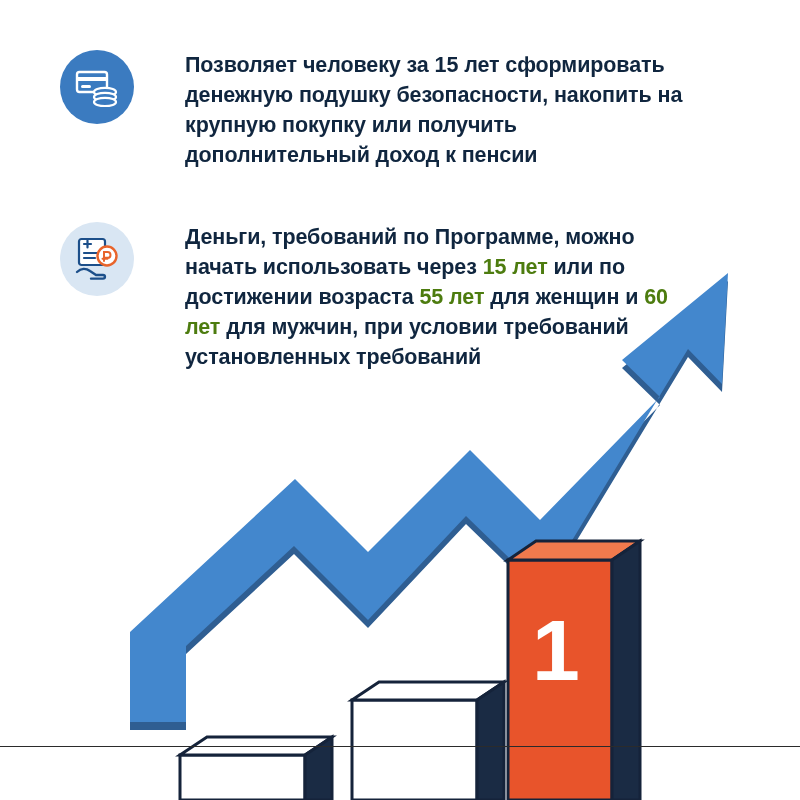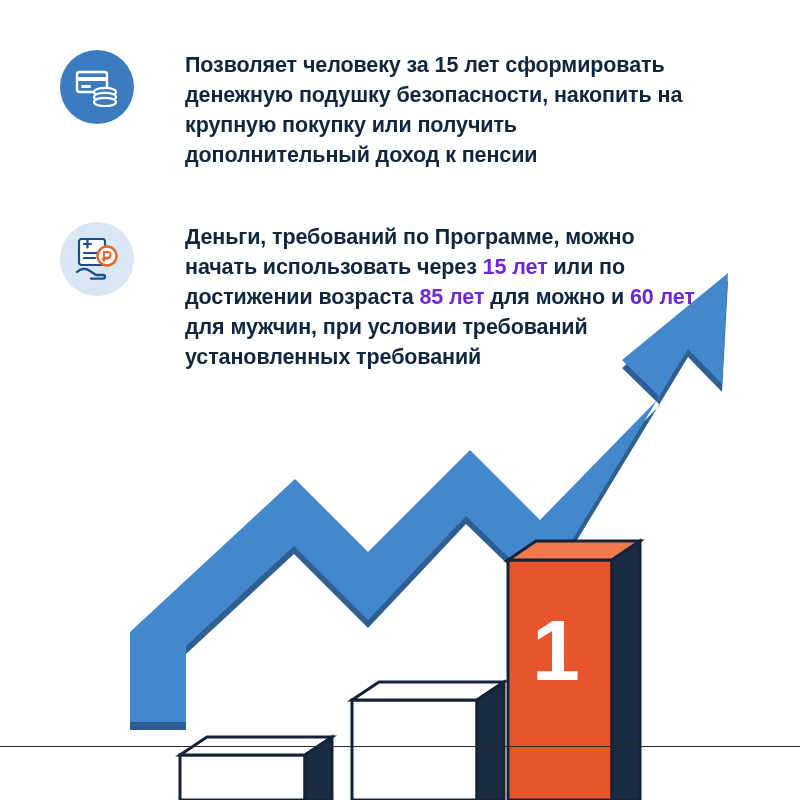--- a/index.html
+++ b/index.html
@@ -67,21 +67,21 @@
   .bullet-text {
     margin-left: 51px;
     font-size: 21.5px;
     line-height: 30px;
     color: #10263f;
     font-weight: bold;
     max-width: 520px;
     letter-spacing: -0.1px;
   }
   .bullet-text .hl {
-    color: #6d28d9;
+    color: #4d7c0f;
   }
 
   .baseline {
     position: absolute;
     left: 0;
     top: 746px;
     width: 800px;
     height: 1px;
     background: #2b2b2b;
     z-index: 1;
@@ -152,20 +152,20 @@
           <path d="M11 17h15M11 22h11" stroke="#1c4f8a" stroke-width="2.2" stroke-linecap="round"></path>
           <circle cx="34" cy="20" r="9.5" fill="#ffffff" stroke="#e8642b" stroke-width="2.4"></circle>
           <path d="M31 25v-9h3.6a2.9 2.9 0 0 1 0 5.8H31M29.5 22.8h5" stroke="#e8642b" stroke-width="2" stroke-linecap="round" fill="none"></path>
           <path d="M4 36c4-4 9-4 13-1l6 4h7c2.6 0 2.6 3.6 0 3.6H18" fill="none" stroke="#1c4f8a" stroke-width="2.4" stroke-linecap="round" stroke-linejoin="round"></path>
         </svg>
       </div>
       <div class="bullet-text">
         <span>Деньги, требований по Программе,</span>
         <span>можно начать использовать через</span>
         <span class="hl">15 лет</span><span> или по достижении возраста</span>
-        <span class="hl">85 лет</span><span> для можно и </span><span class="hl">60 лет</span><span> для</span>
+        <span class="hl">55 лет</span><span> для женщин и </span><span class="hl">60 лет</span><span> для</span>
         <span>мужчин, при условии требований</span>
         <span>установленных требований</span>
       </div>
     </div>
 
   </div>
 </div>
 
 </body></html>

